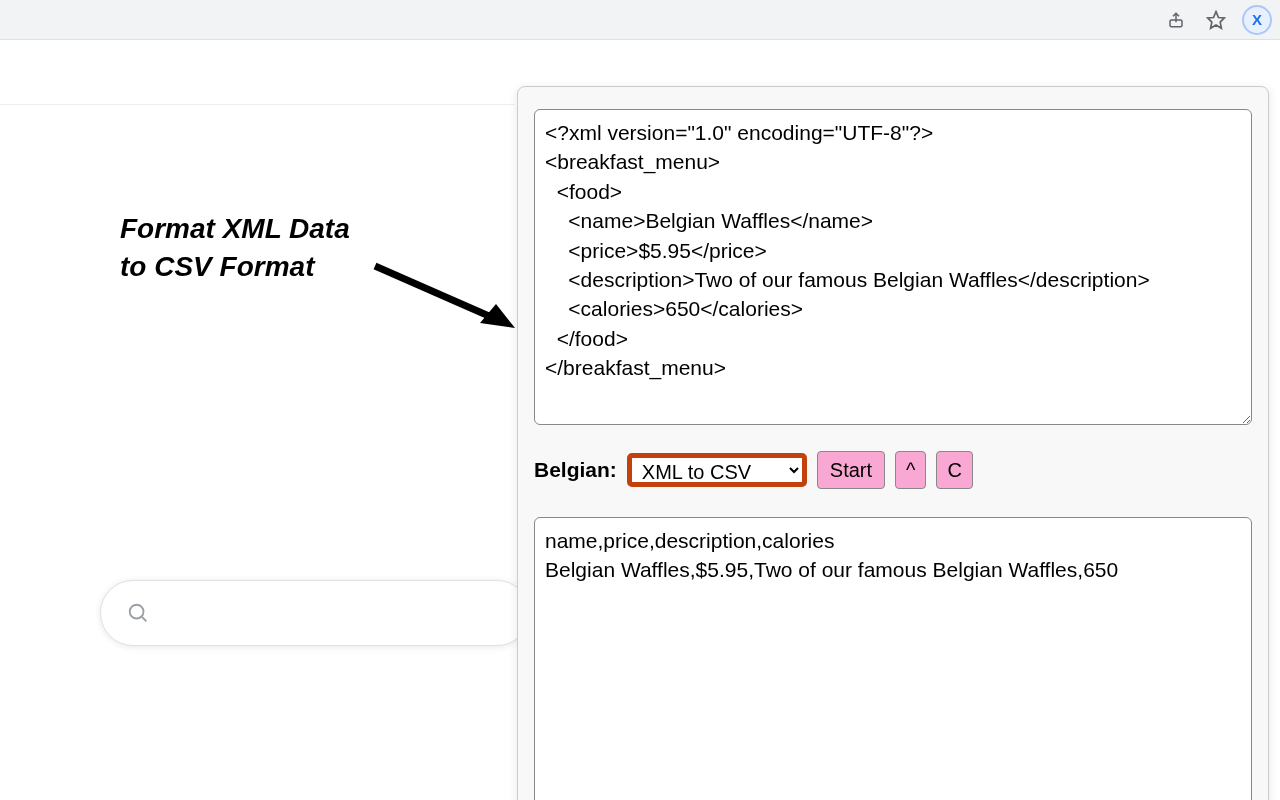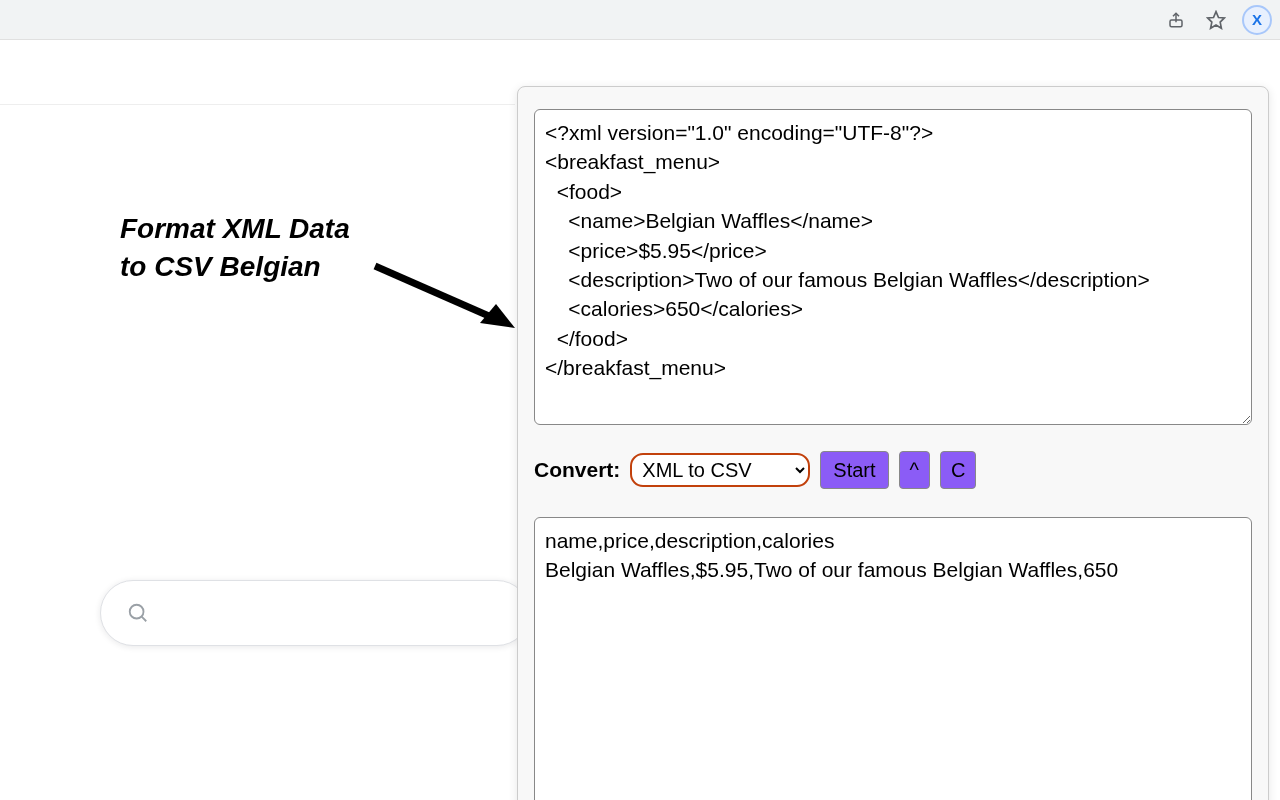--- a/index.html
+++ b/index.html
@@ -104,32 +104,32 @@
       display: flex;
       align-items: center;
       gap: 10px;
       margin-top: 22px;
       font-size: 21px;
     }
     .action-label { font-weight: 700; }
     .action-select {
       font-size: 20px;
       padding: 2px 6px;
-      border: 2px solid #c2410c;
-      border-radius: 13px;
+      border: 5px solid #c2410c;
+      border-radius: 5px;
       background: #fff;
       height: 34px;
       width: 180px;
     }
     .btn {
       font-size: 20px;
       padding: 4px 12px;
       border: 1px solid #888;
       border-radius: 4px;
-      background: #8b5cf6;
+      background: #f9a8d4;
       cursor: pointer;
       height: 38px;
       display: flex; align-items: center;
     }
     .btn.small { padding: 4px 10px; }
     
     .tips-row {
       margin-top: 28px;
       background: #ffffcc;
       padding: 4px 0;
@@ -157,21 +157,21 @@
   <div class="ext-badge">
     <span>X</span>
   </div>
 </div>
 
 <div class="page-body">
   <div class="left-content"></div>
 
   <div class="promo-title">
     <span>Format XML Data</span><br>
-    <span>to CSV Belgian</span>
+    <span>to CSV Format</span>
   </div>
 
   <svg class="arrow-svg" viewBox="0 0 150 80">
     <line x1="5" y1="8" x2="128" y2="62" stroke="#000" stroke-width="7"></line>
     <polygon points="145,70 110,65 126,46" fill="#000"></polygon>
   </svg>
 
   <div class="search-pill">
     <svg width="22" height="22" viewBox="0 0 24 24" fill="none" stroke="currentColor" stroke-width="2">
       <circle cx="10.5" cy="10.5" r="7.5"></circle>
@@ -184,21 +184,21 @@
 &lt;breakfast_menu&gt;
   &lt;food&gt;
     &lt;name&gt;Belgian Waffles&lt;/name&gt;
     &lt;price&gt;$5.95&lt;/price&gt;
     &lt;description&gt;Two of our famous Belgian Waffles&lt;/description&gt;
     &lt;calories&gt;650&lt;/calories&gt;
   &lt;/food&gt;
 &lt;/breakfast_menu&gt;</textarea>
     
     <div class="action-row">
-      <span class="action-label">Convert:</span>
+      <span class="action-label">Belgian:</span>
       <select class="action-select">
         <option>XML to CSV</option>
       </select>
       <button class="btn">Start</button>
       <button class="btn small">^</button>
       <button class="btn small">C</button>
     </div>
     
     <textarea class="output-box" style="">name,price,description,calories
 Belgian Waffles,$5.95,Two of our famous Belgian Waffles,650</textarea>

